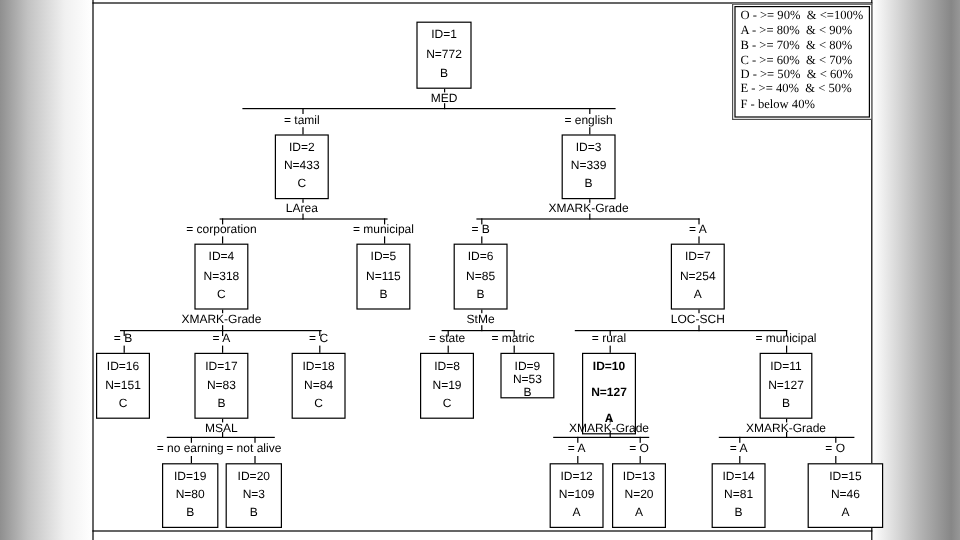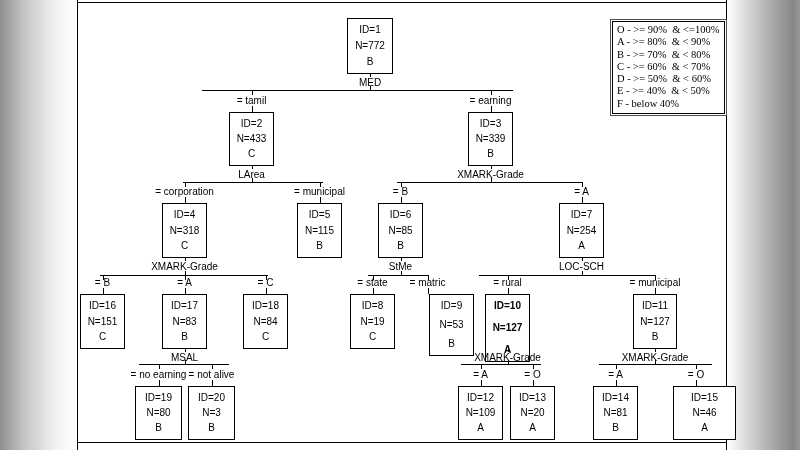--- a/index.html
+++ b/index.html
@@ -56,21 +56,20 @@
     white-space: nowrap;
   }
   .hline { position: absolute; height: 1px; background: #000; }
   .vtick { position: absolute; width: 1px; background: #000; }
 
   #legend {
     position: absolute; left: 610px; top: 3px;
     background: #ffffff;
     border: 1px solid #4f4f4f;
     padding: 1px;
-    margin-top: 16px;
   }
   #legend-inner {
     border: 1px solid #000;
     padding: 2px 5px 3px 4px;
     background: #ffffff;
   }
   .legend-row {
     font-family: "Liberation Serif", serif;
     font-size: 10.5px;
     line-height: 12.3px;
@@ -102,21 +101,21 @@
       </div>
       <div class="lbl" style="left: 251.5px; top: 95px;">= tamil</div>
       <div class="vtick" style="left: 251.5px; top: 106px; height: 6px;"></div>
       <div class="lbl" style="left: 251.5px; top: 169px;">LArea</div>
       <div class="vtick" style="left: 251.5px; top: 166px; height: 3px;"></div>
       <div class="node-box" style="left: 468px; top: 112px; width: 45px; height: 54px;">
         <div>ID=3</div>
         <div>N=339</div>
         <div>B</div>
       </div>
-      <div class="lbl" style="left: 490.5px; top: 95px;">= earning</div>
+      <div class="lbl" style="left: 490.5px; top: 95px;">= english</div>
       <div class="vtick" style="left: 490.5px; top: 106px; height: 6px;"></div>
       <div class="lbl" style="left: 490.5px; top: 169px;">XMARK-Grade</div>
       <div class="vtick" style="left: 490.5px; top: 166px; height: 3px;"></div>
       <div class="node-box" style="left: 162px; top: 203px; width: 45px; height: 55px; text-align: right;">
         <div>ID=4</div>
         <div>N=318</div>
         <div>C</div>
       </div>
       <div class="lbl" style="left: 184.5px; top: 186px;">= corporation</div>
       <div class="vtick" style="left: 184.5px; top: 197px; height: 6px;"></div>
@@ -170,21 +169,21 @@
       </div>
       <div class="lbl" style="left: 265.5px; top: 277px;">= C</div>
       <div class="vtick" style="left: 265.5px; top: 288px; height: 6px;"></div>
       <div class="node-box" style="left: 350px; top: 294px; width: 45px; height: 55px;">
         <div>ID=8</div>
         <div>N=19</div>
         <div>C</div>
       </div>
       <div class="lbl" style="left: 372.5px; top: 277px;">= state</div>
       <div class="vtick" style="left: 372.5px; top: 288px; height: 6px;"></div>
-      <div class="node-box" style="left: 429px; top: 294px; width: 45px; height: 62px;">
+      <div class="node-box" style="left: 417px; top: 294px; width: 45px; height: 38px;">
         <div>ID=9</div>
         <div>N=53</div>
         <div>B</div>
       </div>
       <div class="lbl" style="left: 427.5px; top: 277px;">= matric</div>
       <div class="vtick" style="left: 427.5px; top: 288px; height: 6px;"></div>
       <div class="node-box" style="left: 485px; top: 294px; width: 45px; height: 68px; font-weight: bold;">
         <div>ID=10</div>
         <div>N=127</div>
         <div>A</div>

